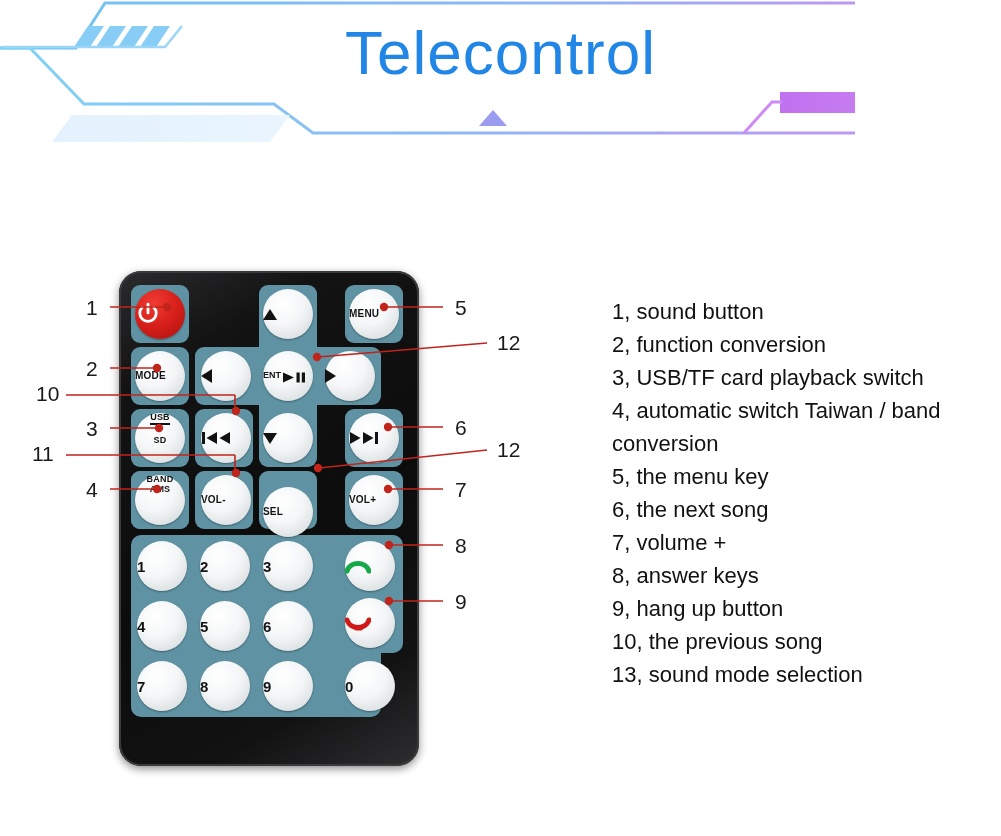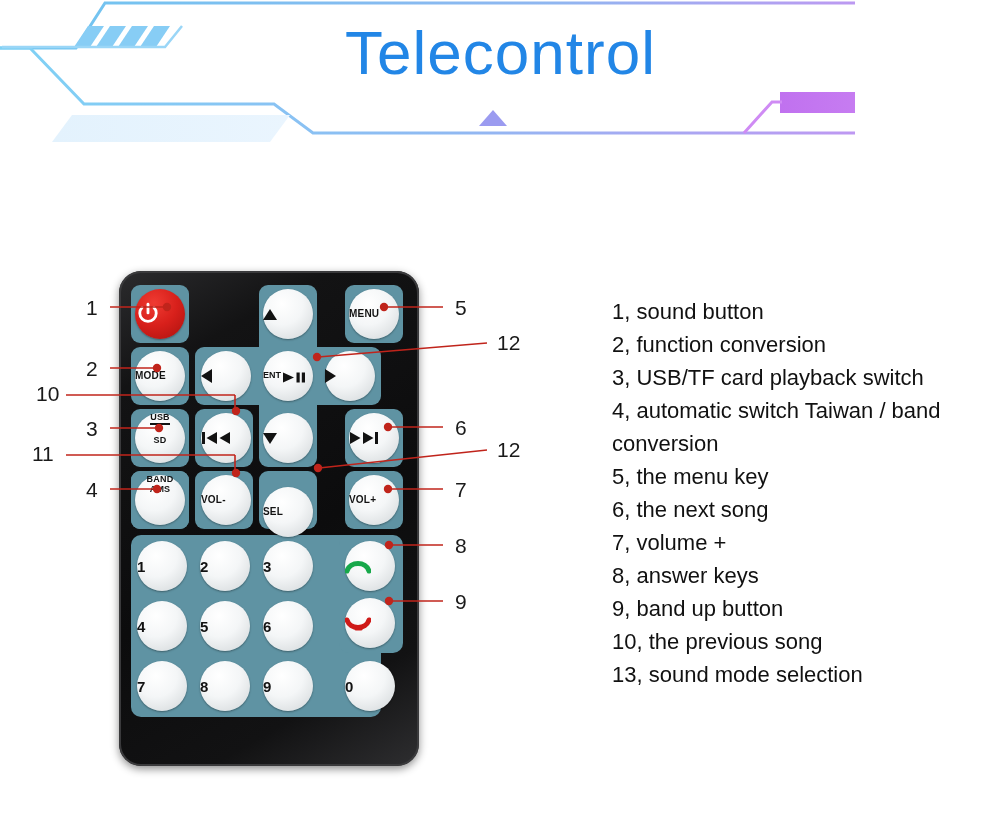--- a/index.html
+++ b/index.html
@@ -338,16 +338,16 @@
 
 <div id="legend">
   <div>1, sound button</div>
   <div>2, function conversion</div>
   <div>3, USB/TF card playback switch</div>
   <div class="wrap">4, automatic switch Taiwan / band conversion</div>
   <div>5, the menu key</div>
   <div>6, the next song</div>
   <div>7, volume +</div>
   <div>8, answer keys</div>
-  <div>9, band up button</div>
+  <div>9, hang up button</div>
   <div>10, the previous song</div>
   <div>13, sound mode selection</div>
 </div>
 
 </body></html>

